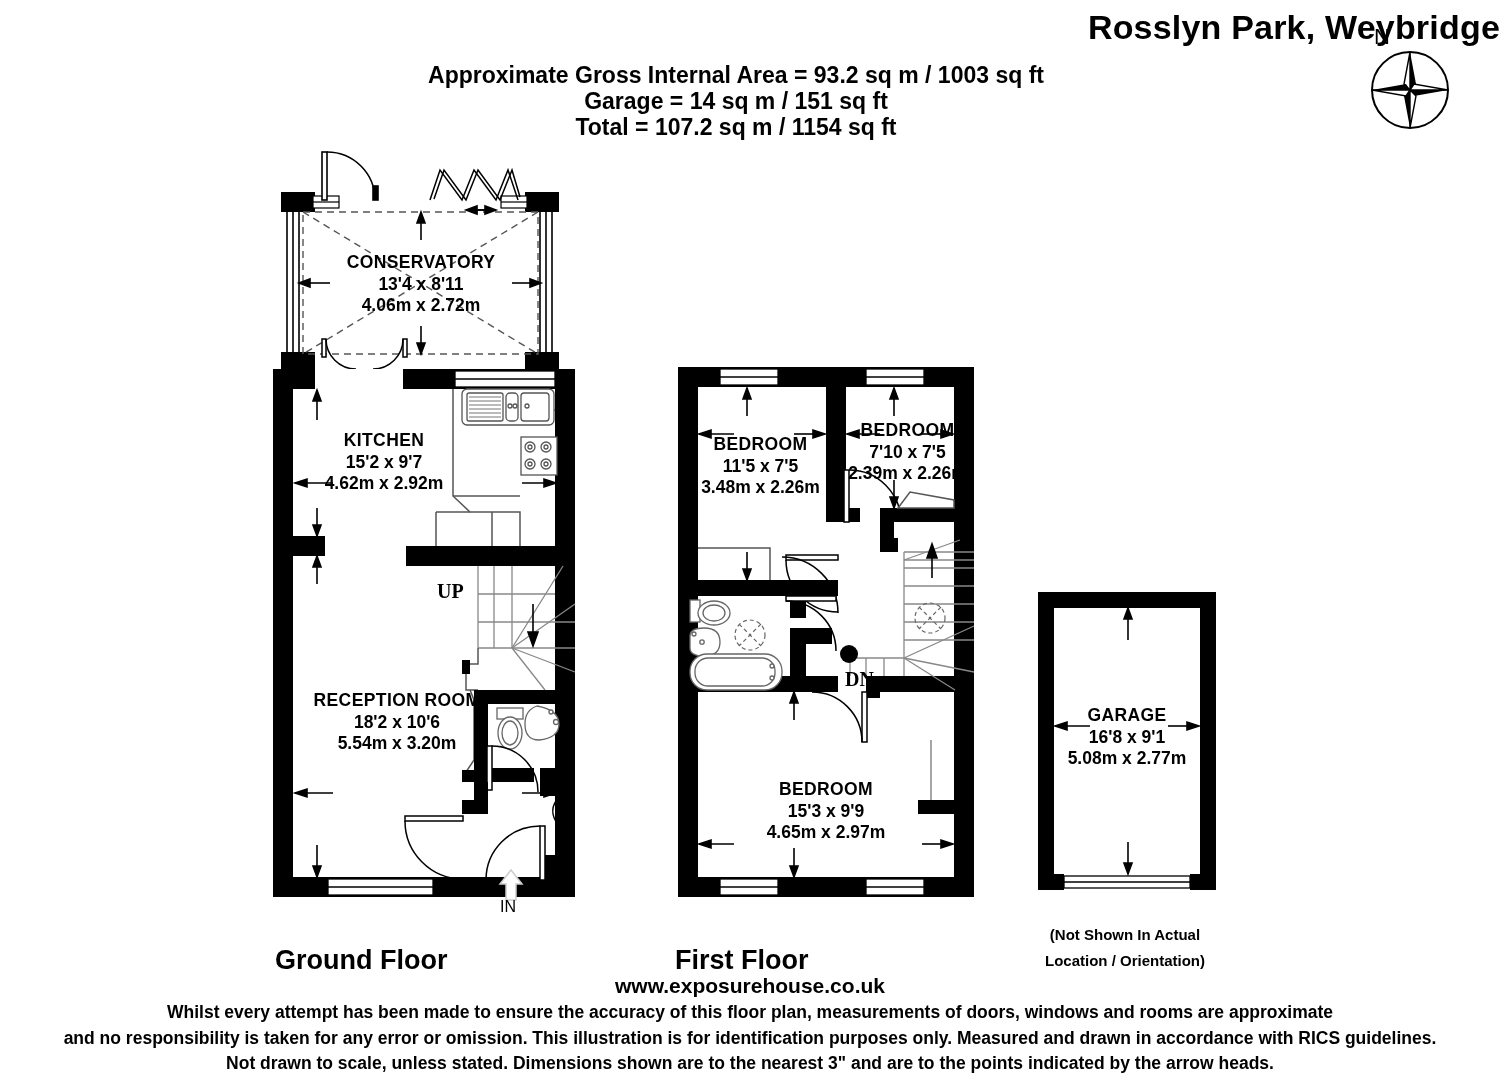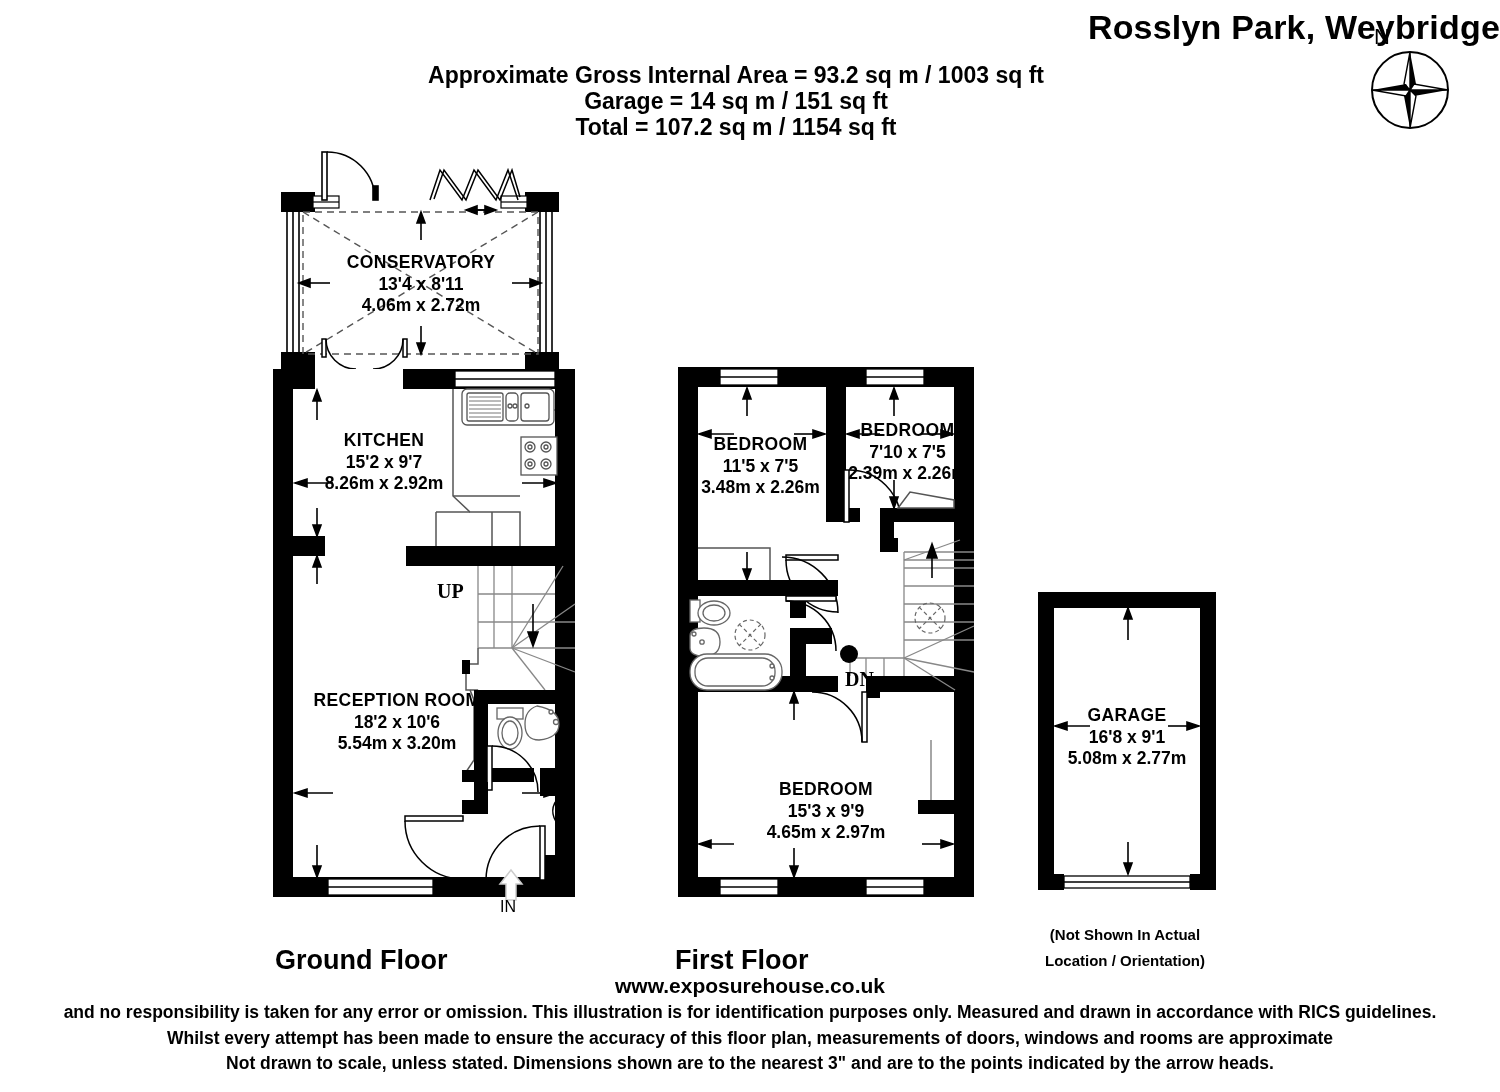--- a/index.html
+++ b/index.html
@@ -484,21 +484,21 @@
 
 <div class="abs room" style="left:276px;top:252px;width:290px;">
   <div class="rname">CONSERVATORY</div>
   <div class="rdim">13'4 x 8'11</div>
   <div class="rdim">4.06m x 2.72m</div>
 </div>
 
 <div class="abs room" style="left:269px;top:430px;width:230px;">
   <div class="rname">KITCHEN</div>
   <div class="rdim">15'2 x 9'7</div>
-  <div class="rdim">8.26m x 2.92m</div>
+  <div class="rdim">4.62m x 2.92m</div>
 </div>
 
 <div class="abs room" style="left:277px;top:690px;width:240px;">
   <div class="rname">RECEPTION ROOM</div>
   <div class="rdim">18'2 x 10'6</div>
   <div class="rdim">5.54m x 3.20m</div>
 </div>
 
 <div class="abs room" style="left:683px;top:434px;width:155px;">
   <div class="rname">BEDROOM</div>
@@ -530,16 +530,16 @@
 
 <div class="abs floor-caption" id="cap-ground">Ground Floor</div>
 <div class="abs floor-caption" id="cap-first">First Floor</div>
 <div class="abs" id="cap-garage">
   <div>(Not Shown In Actual</div>
   <div>Location / Orientation)</div>
 </div>
 
 <div class="abs" id="footer">
   <div class="f2">www.exposurehouse.co.uk</div>
+  <div class="f3">Whilst every attempt has been made to ensure the accuracy of this floor plan, measurements of doors, windows and rooms are approximate</div>
   <div class="f3">and no responsibility is taken for any error or omission. This illustration is for identification purposes only. Measured and drawn in accordance with RICS guidelines.</div>
-  <div class="f3">Whilst every attempt has been made to ensure the accuracy of this floor plan, measurements of doors, windows and rooms are approximate</div>
   <div class="f3">Not drawn to scale, unless stated. Dimensions shown are to the nearest 3" and are to the points indicated by the arrow heads.</div>
 </div>
 
 </body></html>

